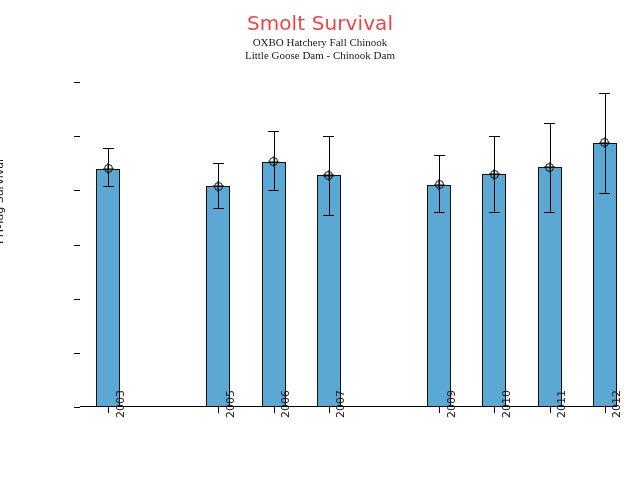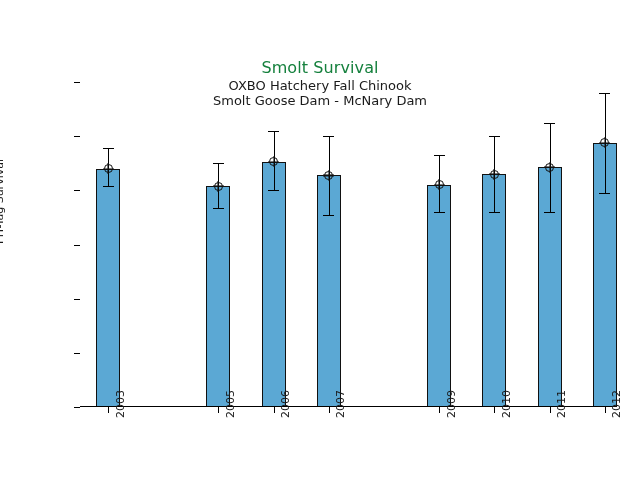--- a/index.html
+++ b/index.html
@@ -23,30 +23,30 @@
   
   .title-block {
     position: absolute;
     left: 0;
     top: 12px;
     width: 640px;
     text-align: center;
     line-height: 1.18;
   }
   .title-main {
-    font-size: 16px;
-    color: #15803d;
+    font-size: 20px;
+    color: #ef4444;
     display: block;
     letter-spacing: .1px;
-    margin-top: 47px;
   }
   .title-sub {
-    font-size: 13px;
+    font-size: 11px;
     color: #1a1a1a;
     display: block;
+    font-family: Liberation Serif, serif;
   }
 
   
   
   #plot {
     position: absolute;
     left: 80px;
     top: 82px;
     width: 532px;
     height: 325px;
@@ -153,21 +153,21 @@
   }
 </style>
 </head>
 <body>
 
 <div id="figure">
 
   <div class="title-block">
     <span class="title-main">Smolt Survival</span>
     <span class="title-sub">OXBO Hatchery Fall Chinook</span>
-    <span class="title-sub">Smolt Goose Dam - McNary Dam</span>
+    <span class="title-sub">Little Goose Dam - Chinook Dam</span>
   </div>
 
   <div id="ylabel">PIT-Tag Survival</div>
 
   <div id="yticks">
       <div class="ytick" style="top: 407px;"></div>
       <div class="ytick" style="top: 352.833px;"></div>
       <div class="ytick" style="top: 298.667px;"></div>
       <div class="ytick" style="top: 244.5px;"></div>
       <div class="ytick" style="top: 190.333px;"></div>

